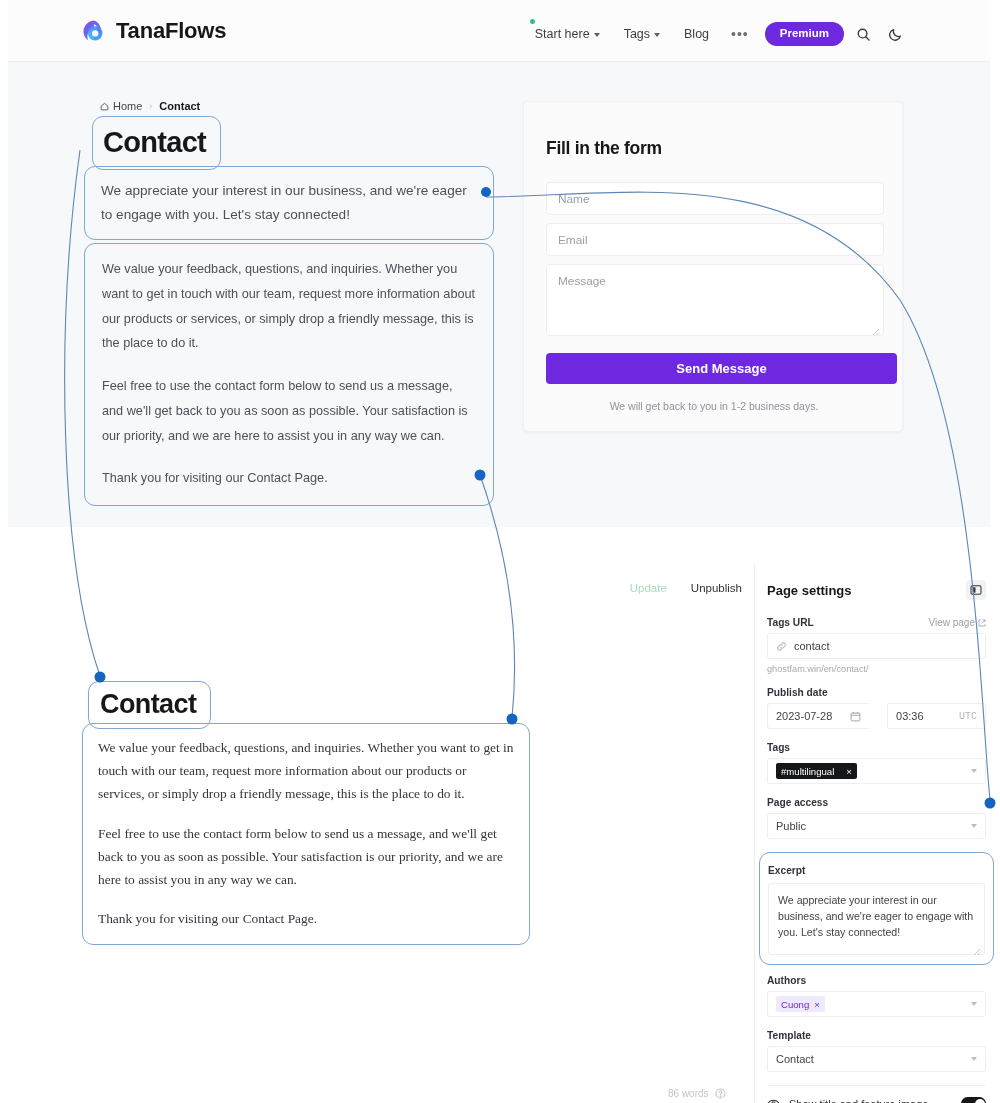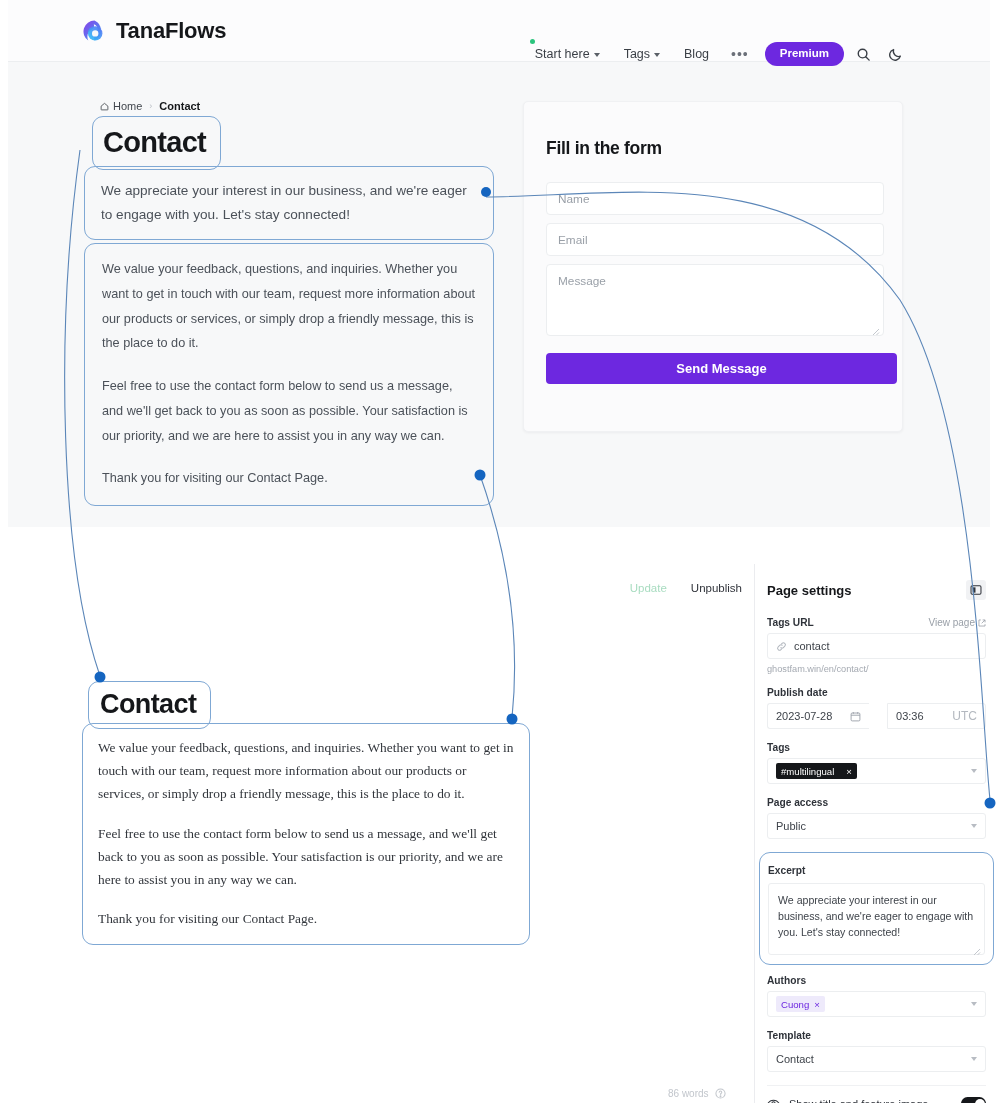--- a/index.html
+++ b/index.html
@@ -17,21 +17,21 @@
     background: #f7f8f9;
   }
   .site-header {
     position: absolute; left: 0; top: 0; width: 982px; height: 62px;
     background: #fcfcfd; border-bottom: 1px solid #eceef0;
   }
   .brand { position: absolute; left: 74px; top: 18px; display: flex; align-items: center; gap: 9px; }
   .brand-mark { width: 25px; height: 25px; position: relative; }
   .brand-name { font-size: 22px; font-weight: 700; color: #15171a; letter-spacing: -.2px; }
 
-  .nav { position: absolute; right: 82px; top: 21px; display: flex; align-items: center; gap: 0; margin-top: 20px; }
+  .nav { position: absolute; right: 82px; top: 21px; display: flex; align-items: center; gap: 0; }
   .nav-item {
     font-size: 12.5px; color: #3a3f46; padding: 0 12px;
     display: flex; align-items: center; gap: 4px; height: 22px; position: relative;
   }
   .green-dot {
     position: absolute; left: 7px; top: -4px; width: 5px; height: 5px;
     border-radius: 50%; background: #2bc47d;
   }
   .caret { width: 0; height: 0; border-left: 3.5px solid transparent; border-right: 3.5px solid transparent;
            border-top: 4px solid #5b6068; margin-top: 2px; }
@@ -121,21 +121,21 @@
   .lbl { font-size: 10.2px; font-weight: 700; color: #2f333a; }
   .view-page { font-size: 10px; color: #9aa0a8; display: flex; align-items: center; gap: 3px; }
   .inp {
     height: 26px; border: 1px solid #eceef0; border-radius: 3px; background: #fff;
     display: flex; align-items: center; padding: 0 8px; gap: 7px; font-size: 11px; color: #3e434a;
   }
   .hint { font-size: 9.2px; color: #a4a9b1; margin-top: 5px; }
   .two-col { display: flex; gap: 0; }
   .two-col .inp:first-child { flex: 1.05; border-radius: 3px 0 0 3px; border-right: none; justify-content: space-between; }
   .two-col .inp:last-child { flex: 1; border-radius: 0 3px 3px 0; justify-content: space-between; margin-left: 18px; }
-  .muted { color: #b3b8bf; font-size: 12px; }
+  .muted { color: #b3b8bf; font-size: 10px; font-family: Liberation Mono, monospace; }
   .sel { justify-content: space-between; }
   .chev { width: 0; height: 0; border-left: 3.5px solid transparent; border-right: 3.5px solid transparent; border-top: 4px solid #b8bcc3; }
   .tag-chip { background: #15171a; color: #fff; font-size: 9.6px; border-radius: 2px; padding: 2.5px 5px; display: inline-flex; gap: 12px; align-items: center; }
   .author-chip { background: #eeeafb; color: #6d28e0; font-size: 9.6px; border-radius: 2px; padding: 2.5px 5px; display: inline-flex; gap: 5px; align-items: center; }
   .excerpt-wrap { border: 1.3px solid #7fa8d4; border-radius: 11px; padding: 7px 8px 9px 8px; margin: 0 -8px 10px -8px; }
   .ta {
     border: 1px solid #eceef0; border-radius: 3px; background: #fff; height: 72px;
     padding: 8px 9px; font-size: 10.6px; line-height: 1.52; color: #3e434a; position: relative; margin-top: 5px;
   }
   .switch-row {
@@ -238,20 +238,21 @@
       <div class="fld fld-msg">
         <span>Message</span>
         <span class="resize-grip">
           <svg width="8" height="8" viewBox="0 0 8 8" stroke="#c4c8ce" stroke-width="1">
             <line x1="7" y1="1" x2="1" y2="7"></line>
               <line x1="7" y1="4.5" x2="4.5" y2="7"></line>
           </svg>
         </span>
       </div>
       <div class="send-btn">Send Message</div>
+      <div class="form-note">We will get back to you in 1-2 business days.</div>
     </div>
   </div>
 
   <div class="actions">
     <span class="act-update">Update</span>
     <span class="act-unpublish">Unpublish</span>
   </div>
 
   <div class="admin-title hl">Contact</div>
 

